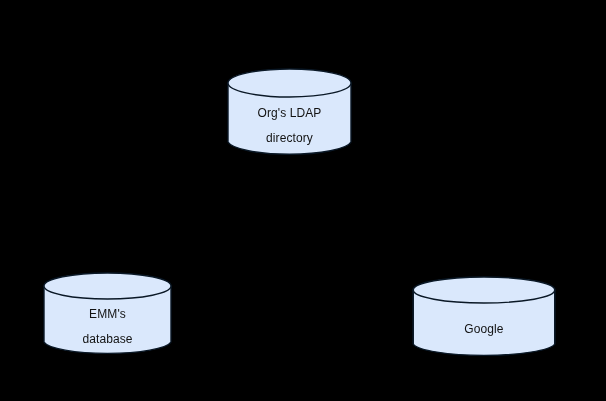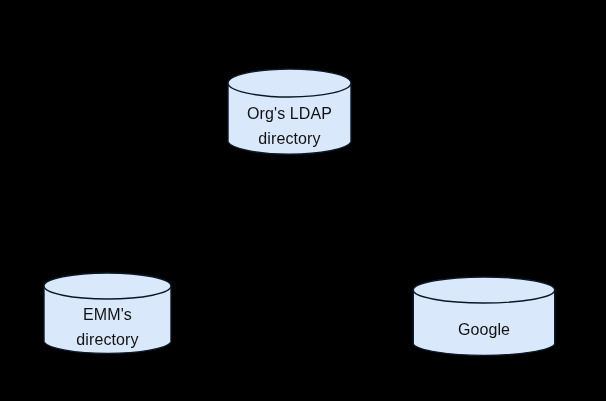--- a/index.html
+++ b/index.html
@@ -29,21 +29,21 @@
     height: 100%;
     display: block;
     overflow: visible;
   }
   .cyl-label {
     position: absolute;
     left: 0;
     width: 100%;
     text-align: center;
     color: #121212;
-    font-size: 16px;
+    font-size: 12px;
     line-height: 25px;
     letter-spacing: 0.1px;
     white-space: pre-line;
     pointer-events: none;
     font-family: "Liberation Sans", sans-serif;
   }
 </style>
 </head>
 <body>
 
@@ -57,21 +57,21 @@
     <div class="cyl-label" id="label-0" style="top: 33.295px; color: rgb(18, 18, 18);">Org's LDAP
 directory</div>
   </div>
 
   <div class="cylinder" id="node-1" style="left: 43px; top: 272px; width: 129px; height: 84px;">
     <svg class="cyl-svg" viewBox="0 0 129 84" preserveAspectRatio="none">
       <path d="M 1 14 L 1 70 A 64 13 0 0 0 128 70 L 128 14 Z" fill="#dae8fc" stroke="#0a1826" stroke-width="1.4" stroke-linejoin="round"></path>
       <ellipse cx="64.5" cy="14" rx="63.5" ry="13" fill="#dae8fc" stroke="#0a1826" stroke-width="1.4"></ellipse>
     </svg>
     <div class="cyl-label" id="label-1" style="top: 30.02px; color: rgb(18, 18, 18);">EMM's
-directory</div>
+database</div>
   </div>
 
   <div class="cylinder" id="node-2" style="left: 412px; top: 276px; width: 144px; height: 82px;">
     <svg class="cyl-svg" viewBox="0 0 123 82" preserveAspectRatio="none">
       <path d="M 1 14 L 1 68 A 61 13 0 0 0 122 68 L 122 14 Z" fill="#dae8fc" stroke="#0a1826" stroke-width="1.4" stroke-linejoin="round"></path>
       <ellipse cx="61.5" cy="14" rx="60.5" ry="13" fill="#dae8fc" stroke="#0a1826" stroke-width="1.4"></ellipse>
     </svg>
     <div class="cyl-label" id="label-2" style="top: 41.21px; color: rgb(18, 18, 18);">Google</div>
   </div>
 

